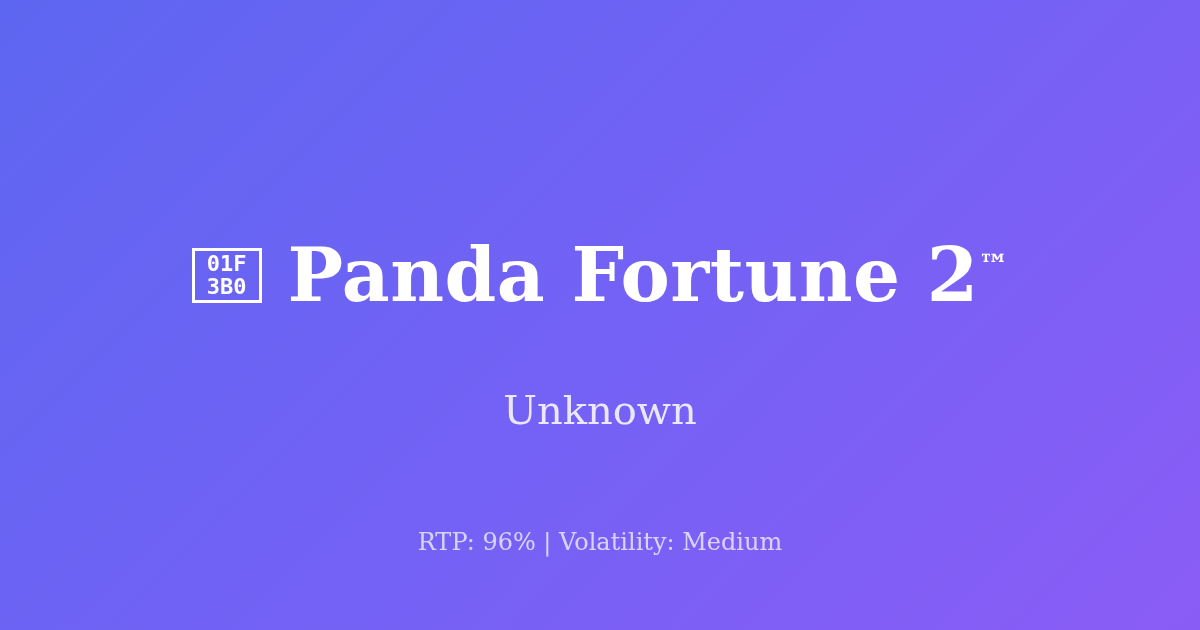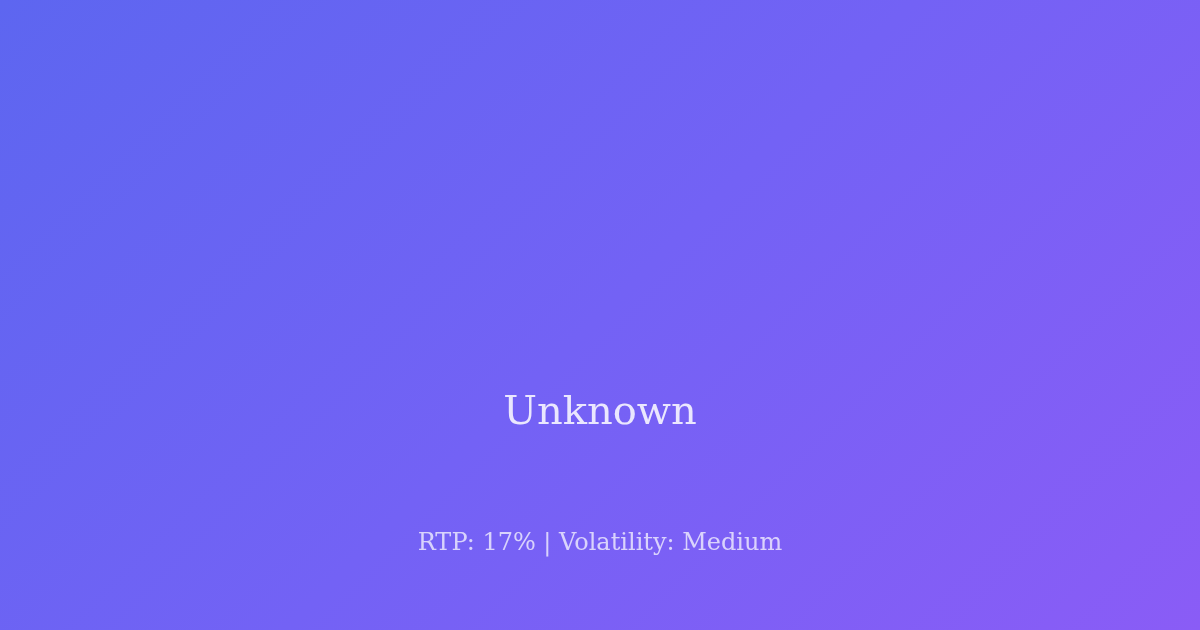--- a/index.html
+++ b/index.html
@@ -113,18 +113,28 @@
     line-height: 32px;
     color: rgba(255, 255, 255, 0.72);
     white-space: nowrap;
   }
 </style>
 </head>
 <body>
 
 <div class="og-card">
 
+  <div class="title-row">
+
+    <span class="tofu-icon">
+      <span class="tofu-row">01F</span>
+      <span class="tofu-row">3B0</span>
+    </span>
+
+    <h1 class="game-title"><span>Panda Fortune 2</span><span class="tm-mark">™</span></h1>
+
+  </div>
 
   <div class="provider-subtitle">Unknown</div>
 
-  <div class="stats-footer">RTP: 17% | Volatility: Medium</div>
+  <div class="stats-footer">RTP: 96% | Volatility: Medium</div>
 
 </div>
 
 </body></html>

